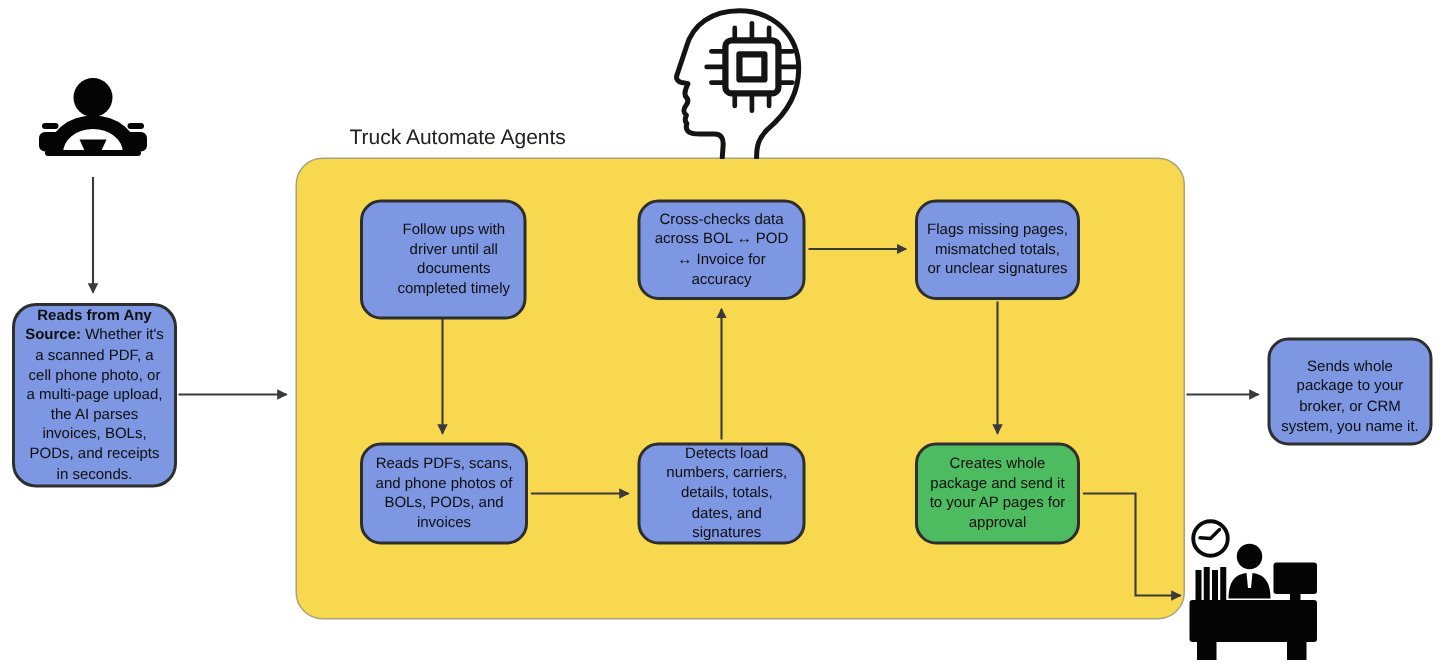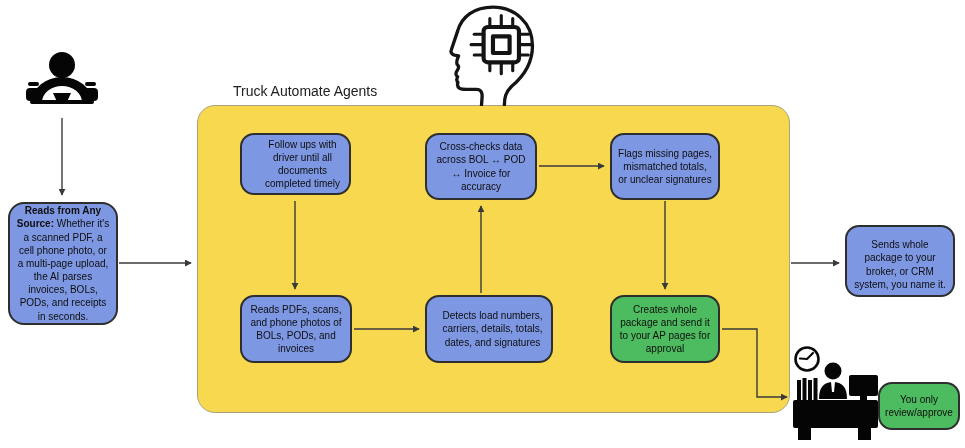--- a/index.html
+++ b/index.html
@@ -15,25 +15,25 @@
   }
 
   .node {
     position:absolute; display:flex; align-items:center; justify-content:center;
     text-align:center; background:#7D97E3; border:2px solid #2e2e2e;
     border-radius:14px; font-size:10px; line-height:1.32; color:#0e0e0e;
     padding:4px 6px;
   }
   .node.green { background:#4DBB5F; }
 
-  .node-follow   { left:240px; top:133px; width:111px; height:62px;padding-left:20px; }
+  .node-follow   { left:240px; top:133px; width:111px; height:80px;padding-left:20px; }
   .node-cross    { left:425px; top:133px; width:112px; height:67px;align-items:center; }
   .node-flags    { left:610px; top:133px; width:110px; height:67px; }
   .node-reads    { left:240px; top:295px; width:112px; height:68px; }
-  .node-detects  { left:425px; top:295px; width:128px; height:68px;padding-left:13px; }
+  .node-detects  { left:425px; top:295px; width:112px; height:68px;padding-left:13px; }
   .node-creates  { left:610px; top:295px; width:110px; height:68px; }
   .node-source   { left:8px;   top:202px; width:110px; height:123px; border-radius:16px; }
   .node-sends    { left:845px; top:225px; width:110px; height:72px;align-items:flex-end; }
   .node-review   { left:878px; top:382px; width:82px;  height:48px; }
 
   .icon-abs { position:absolute; }
   svg.connectors { position:absolute; left:0; top:0; width:965px; height:448px; pointer-events:none; }
 </style>
 </head>
 <body>
@@ -122,23 +122,20 @@
   </div>
 
   <div class="node green node-creates">
     <div>Creates whole package and send it to your AP pages for approval</div>
   </div>
 
   <div class="node node-sends">
     <div>Sends whole package to your broker, or CRM system, you name it.</div>
   </div>
 
-  <div class="node green node-review">
-    <div>You only review/approve</div>
-  </div>
 
   <svg class="icon-abs" style="left:790px; top:342px;" width="92" height="102" viewBox="0 0 92 102">
     <g>
       <circle cx="17" cy="17" r="11.5" fill="#fff" stroke="#0a0a0a" stroke-width="2.6"></circle>
       <path d="M17,17 L23,11 M17,17 L10,16.5" stroke="#0a0a0a" stroke-width="2.2" stroke-linecap="round" fill="none"></path>
     </g>
     <g fill="#050505">
       <rect x="7" y="38" width="4" height="27"></rect>
       <rect x="12.5" y="36" width="4" height="29"></rect>
       <rect x="18" y="38" width="4" height="27"></rect>

